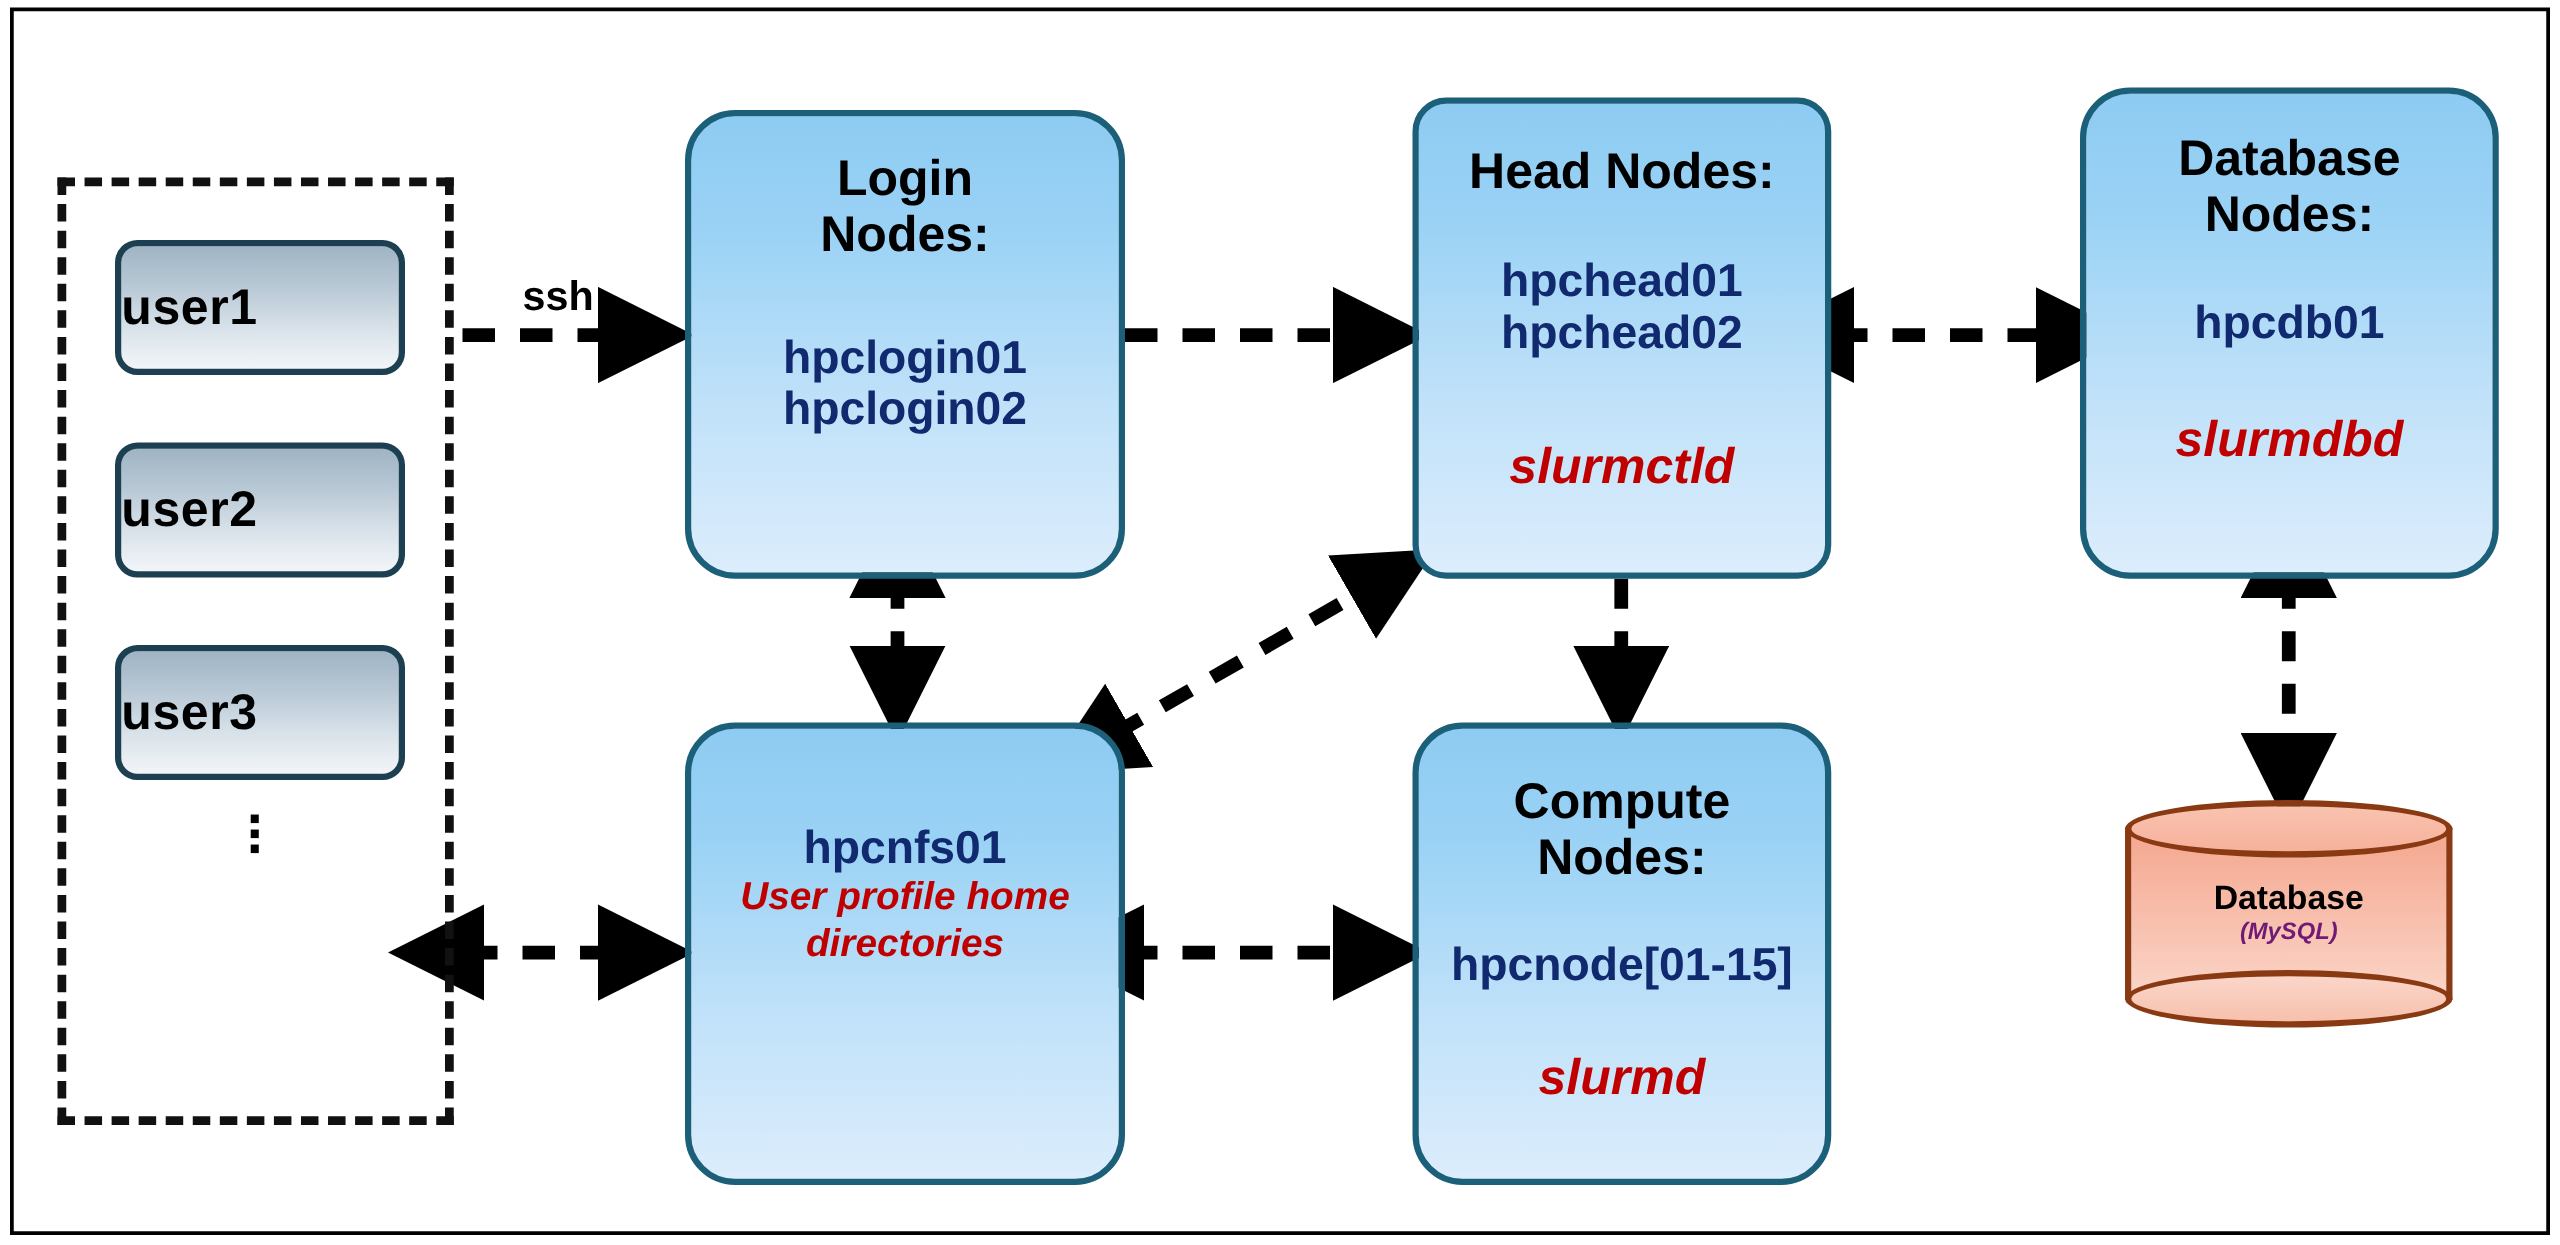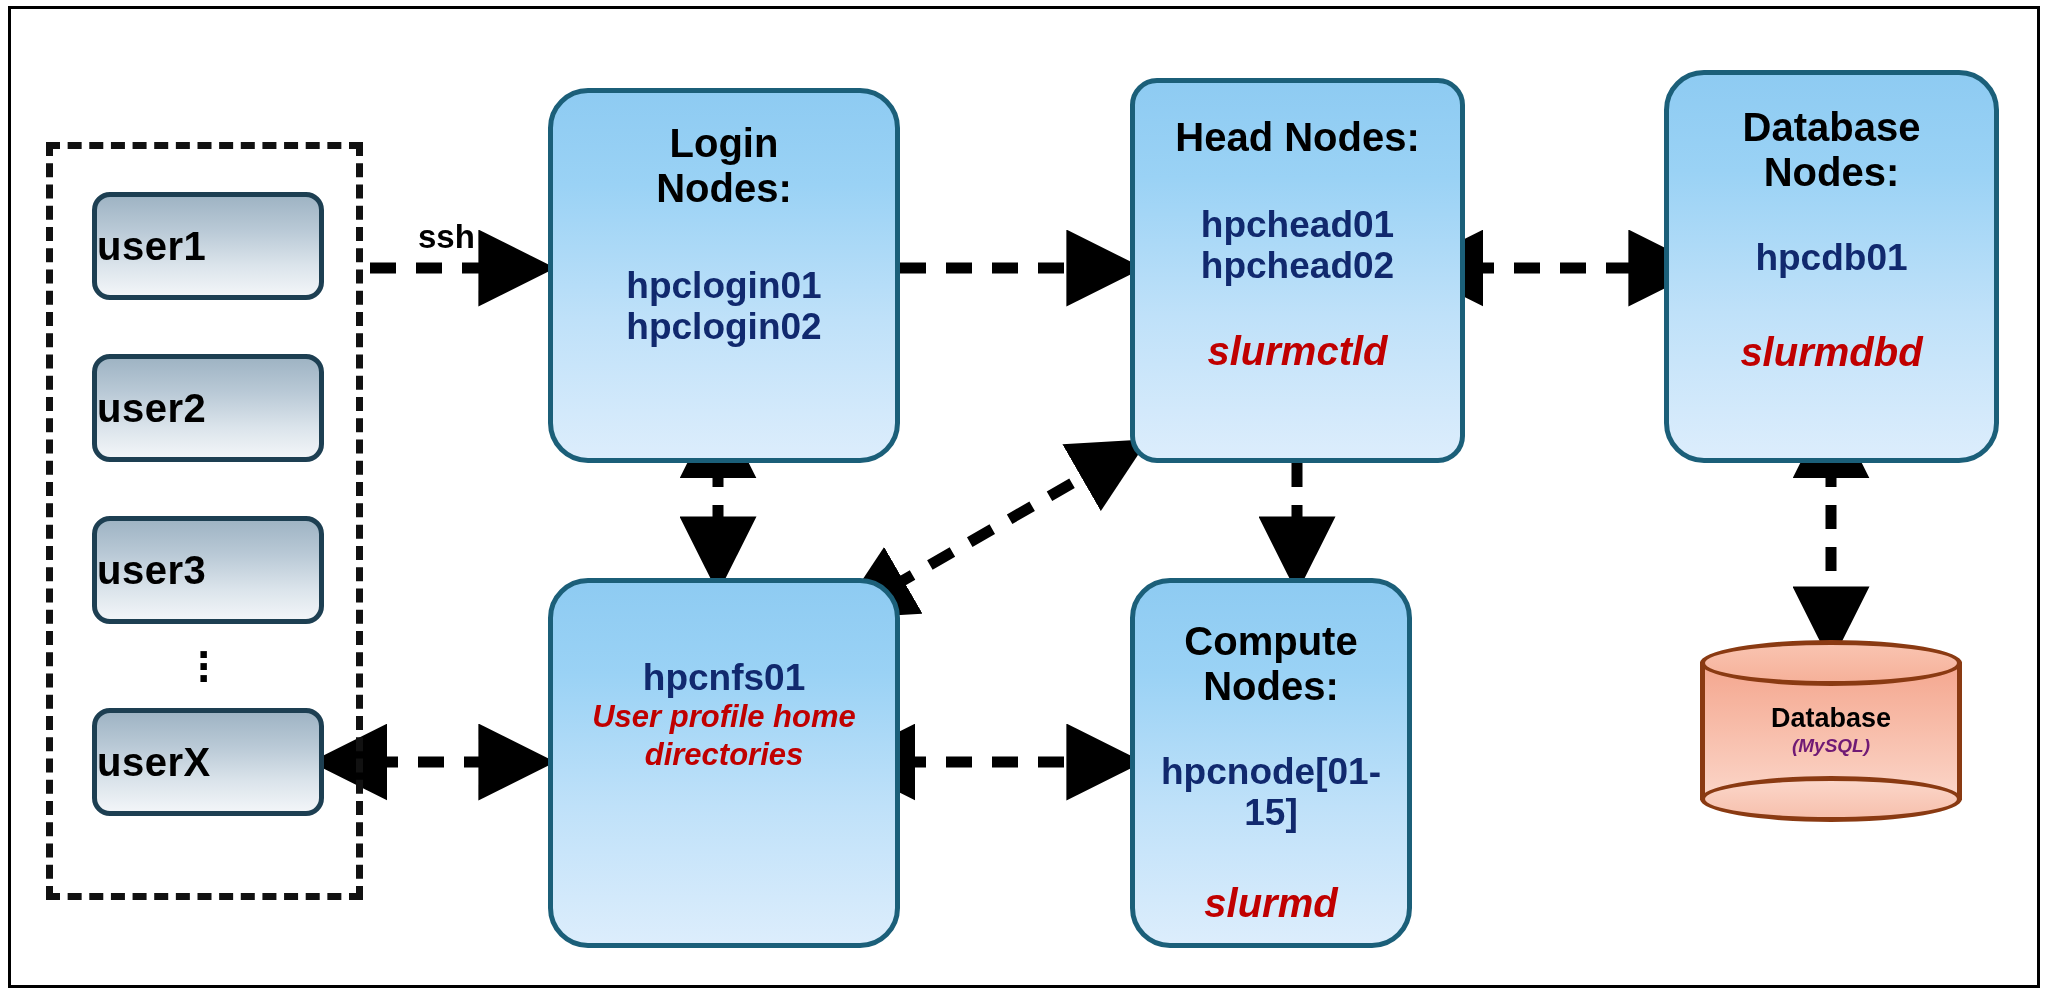--- a/index.html
+++ b/index.html
@@ -231,52 +231,49 @@
   <div class="user-box" style="left:92px; top:516px;">
     <span>user3</span>
   </div>
 
   <div id="user-ellipsis">
     <b>·</b>
       <b>·</b>
       <b>·</b>
   </div>
 
-  <div class="user-box" style="left:92px; top:708px;">
-    <span>userX</span>
-  </div>
 
   <div class="node-box" style="left:548px; top:88px; width:352px; height:375px; padding-top:28px;">
     <div class="node-title">Login</div>
     <div class="node-title">Nodes:</div>
     <div class="node-hosts" style="margin-top:54px;">hpclogin01</div>
     <div class="node-hosts">hpclogin02</div>
   </div>
 
   <div class="node-box" style="left:1130px; top:78px; width:335px; height:385px; padding-top:32px;border-radius:27px;">
     <div class="node-title">Head Nodes:</div>
     <div class="node-hosts" style="margin-top:44px;">hpchead01</div>
     <div class="node-hosts">hpchead02</div>
-    <div class="node-daemon" style="margin-top:42px;">slurmctld</div>
+    <div class="node-daemon" style="margin-top:64px;">slurmctld</div>
   </div>
 
   <div class="node-box" style="left:1664px; top:70px; width:335px; height:393px; padding-top:30px;">
     <div class="node-title">Database</div>
     <div class="node-title">Nodes:</div>
     <div class="node-hosts" style="margin-top:42px;">hpcdb01</div>
     <div class="node-daemon" style="margin-top:52px;">slurmdbd</div>
   </div>
 
   <div class="node-box" style="left:548px; top:578px; width:352px; height:370px; padding-top:32px;">
     <div class="node-hosts" style="margin-top:42px;">hpcnfs01</div>
     <div class="node-note">User profile home</div>
     <div class="node-note">directories</div>
   </div>
 
-  <div class="node-box" style="left:1130px; top:578px; width:282px; height:370px; padding-top:36px;">
+  <div class="node-box" style="left:1130px; top:578px; width:335px; height:370px; padding-top:36px;">
     <div class="node-title">Compute</div>
     <div class="node-title">Nodes:</div>
     <div class="node-hosts" style="margin-top:42px;">hpcnode[01-15]</div>
     <div class="node-daemon" style="margin-top:48px;">slurmd</div>
   </div>
 
   <div id="db-cylinder">
     <div id="db-cyl-body"></div>
     <div id="db-cyl-bottom"></div>
     <div id="db-cyl-top"></div>

